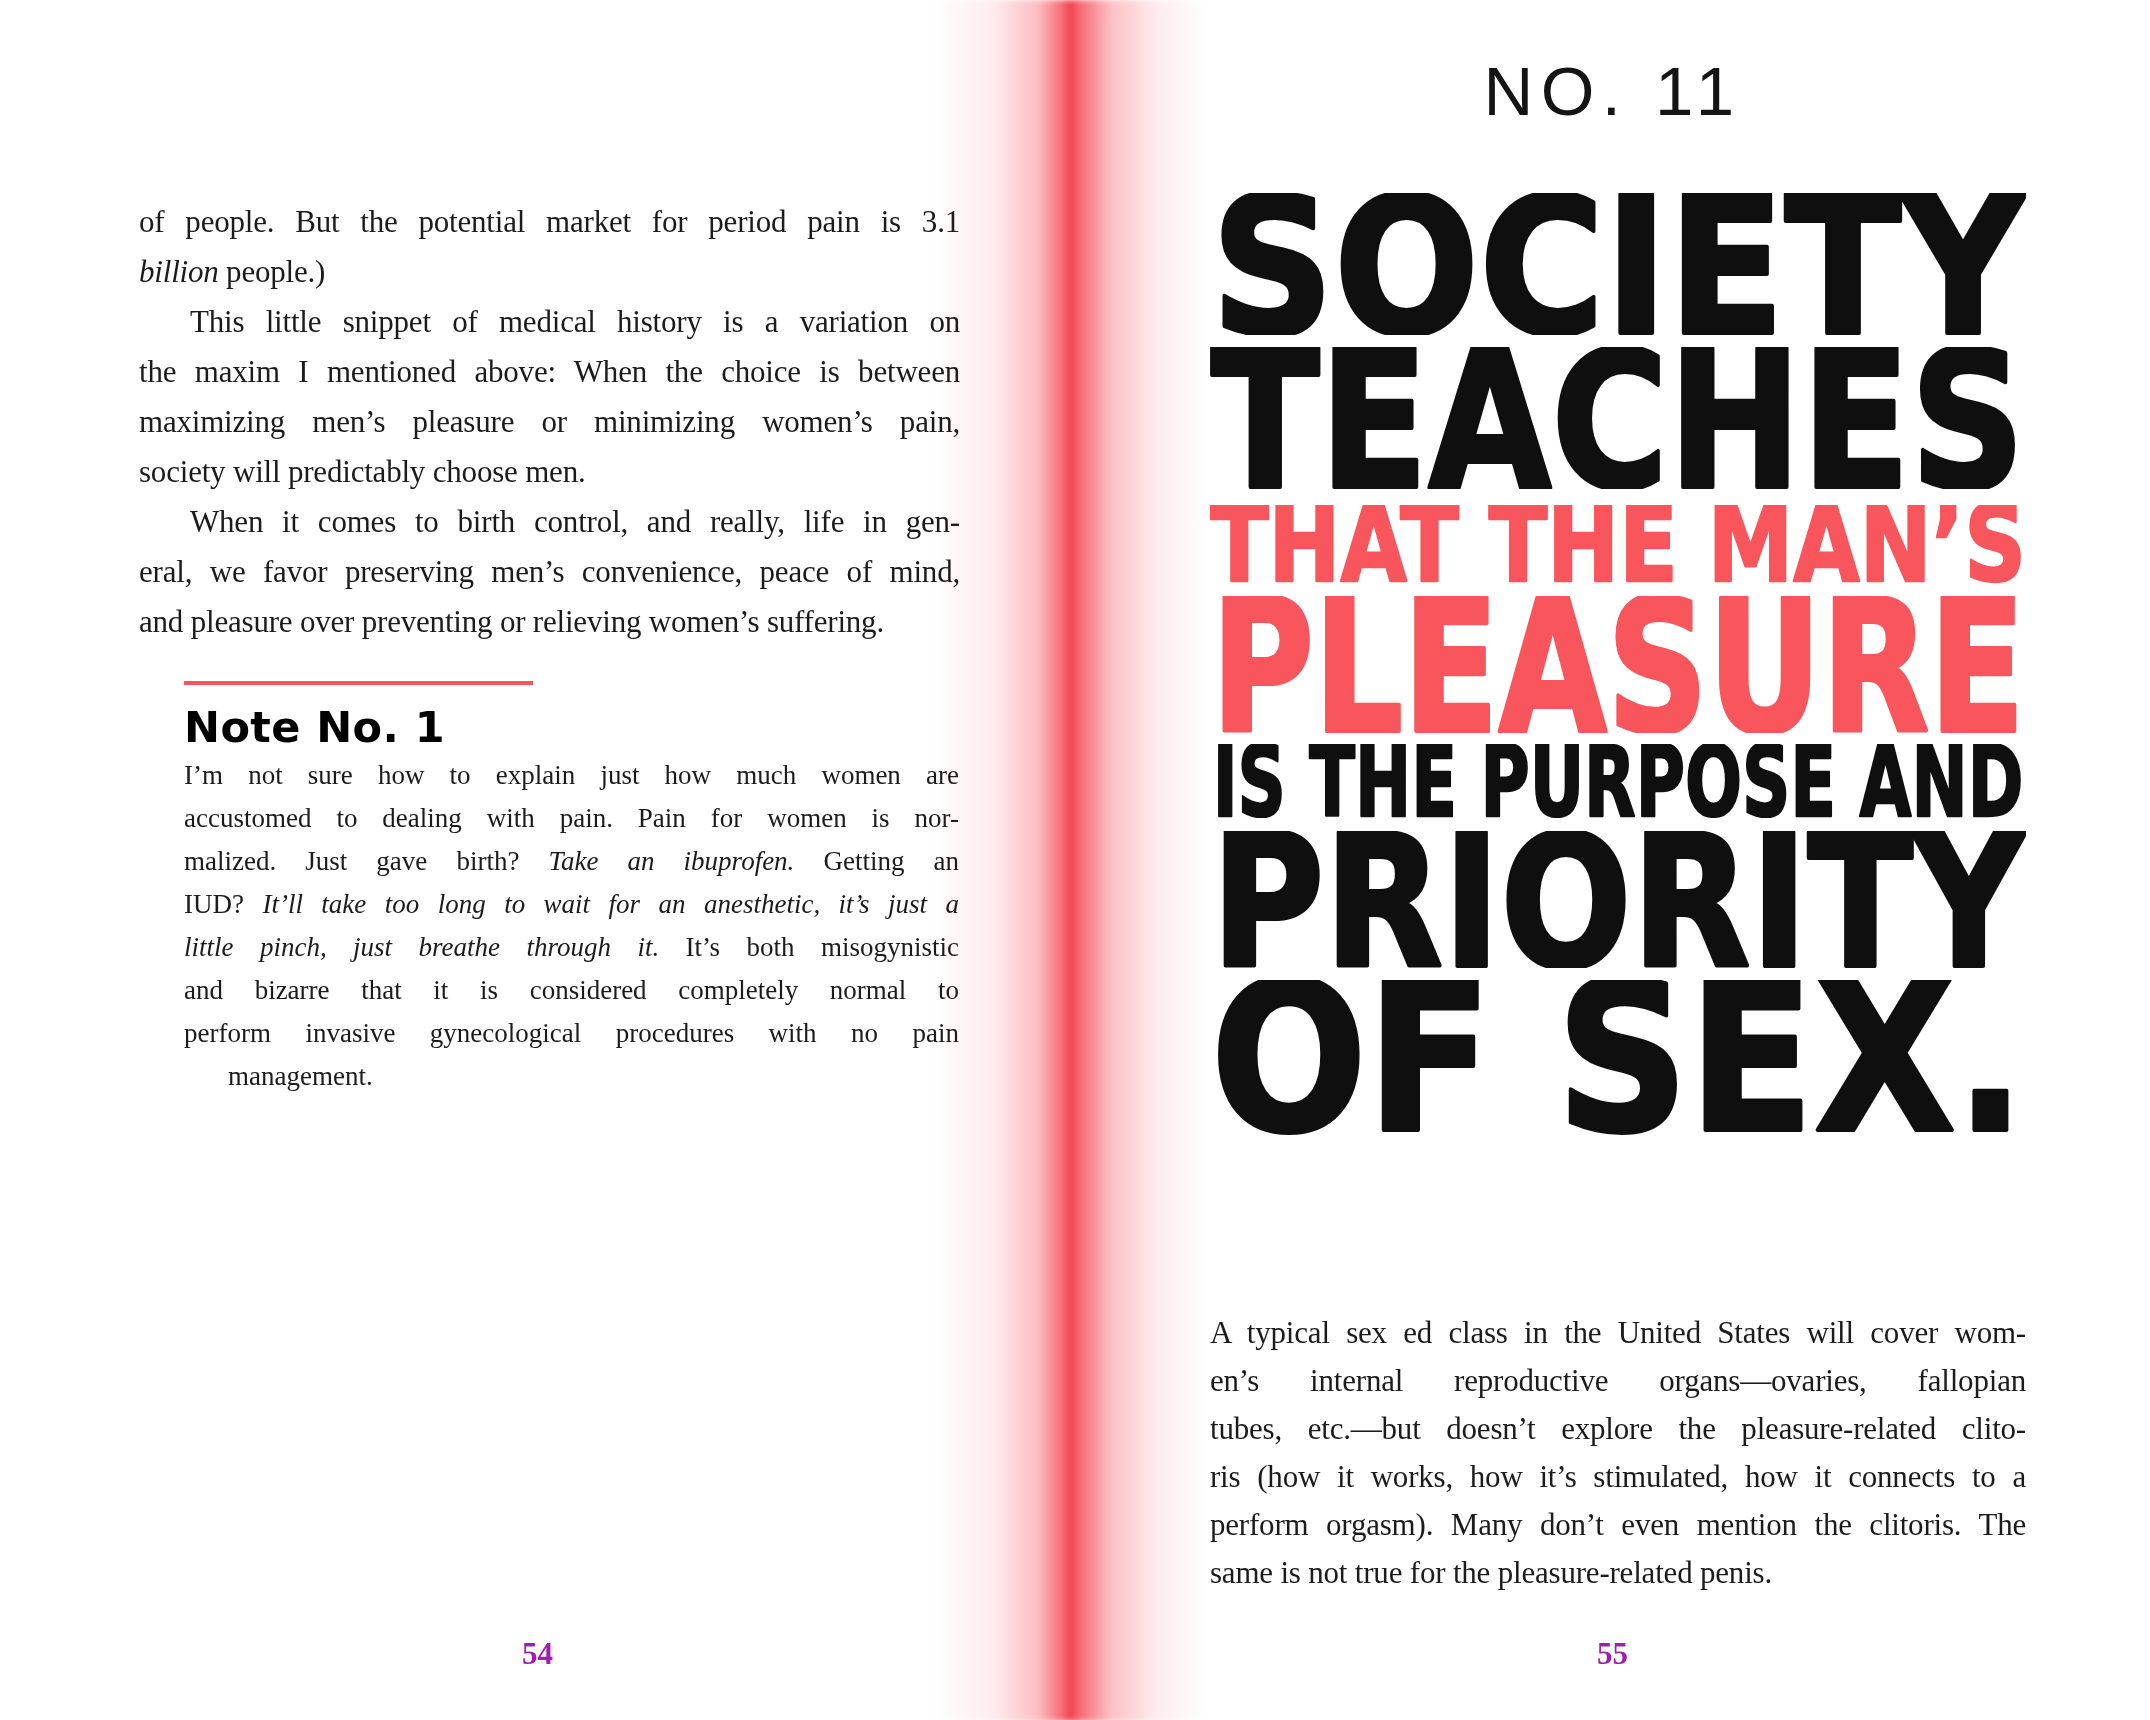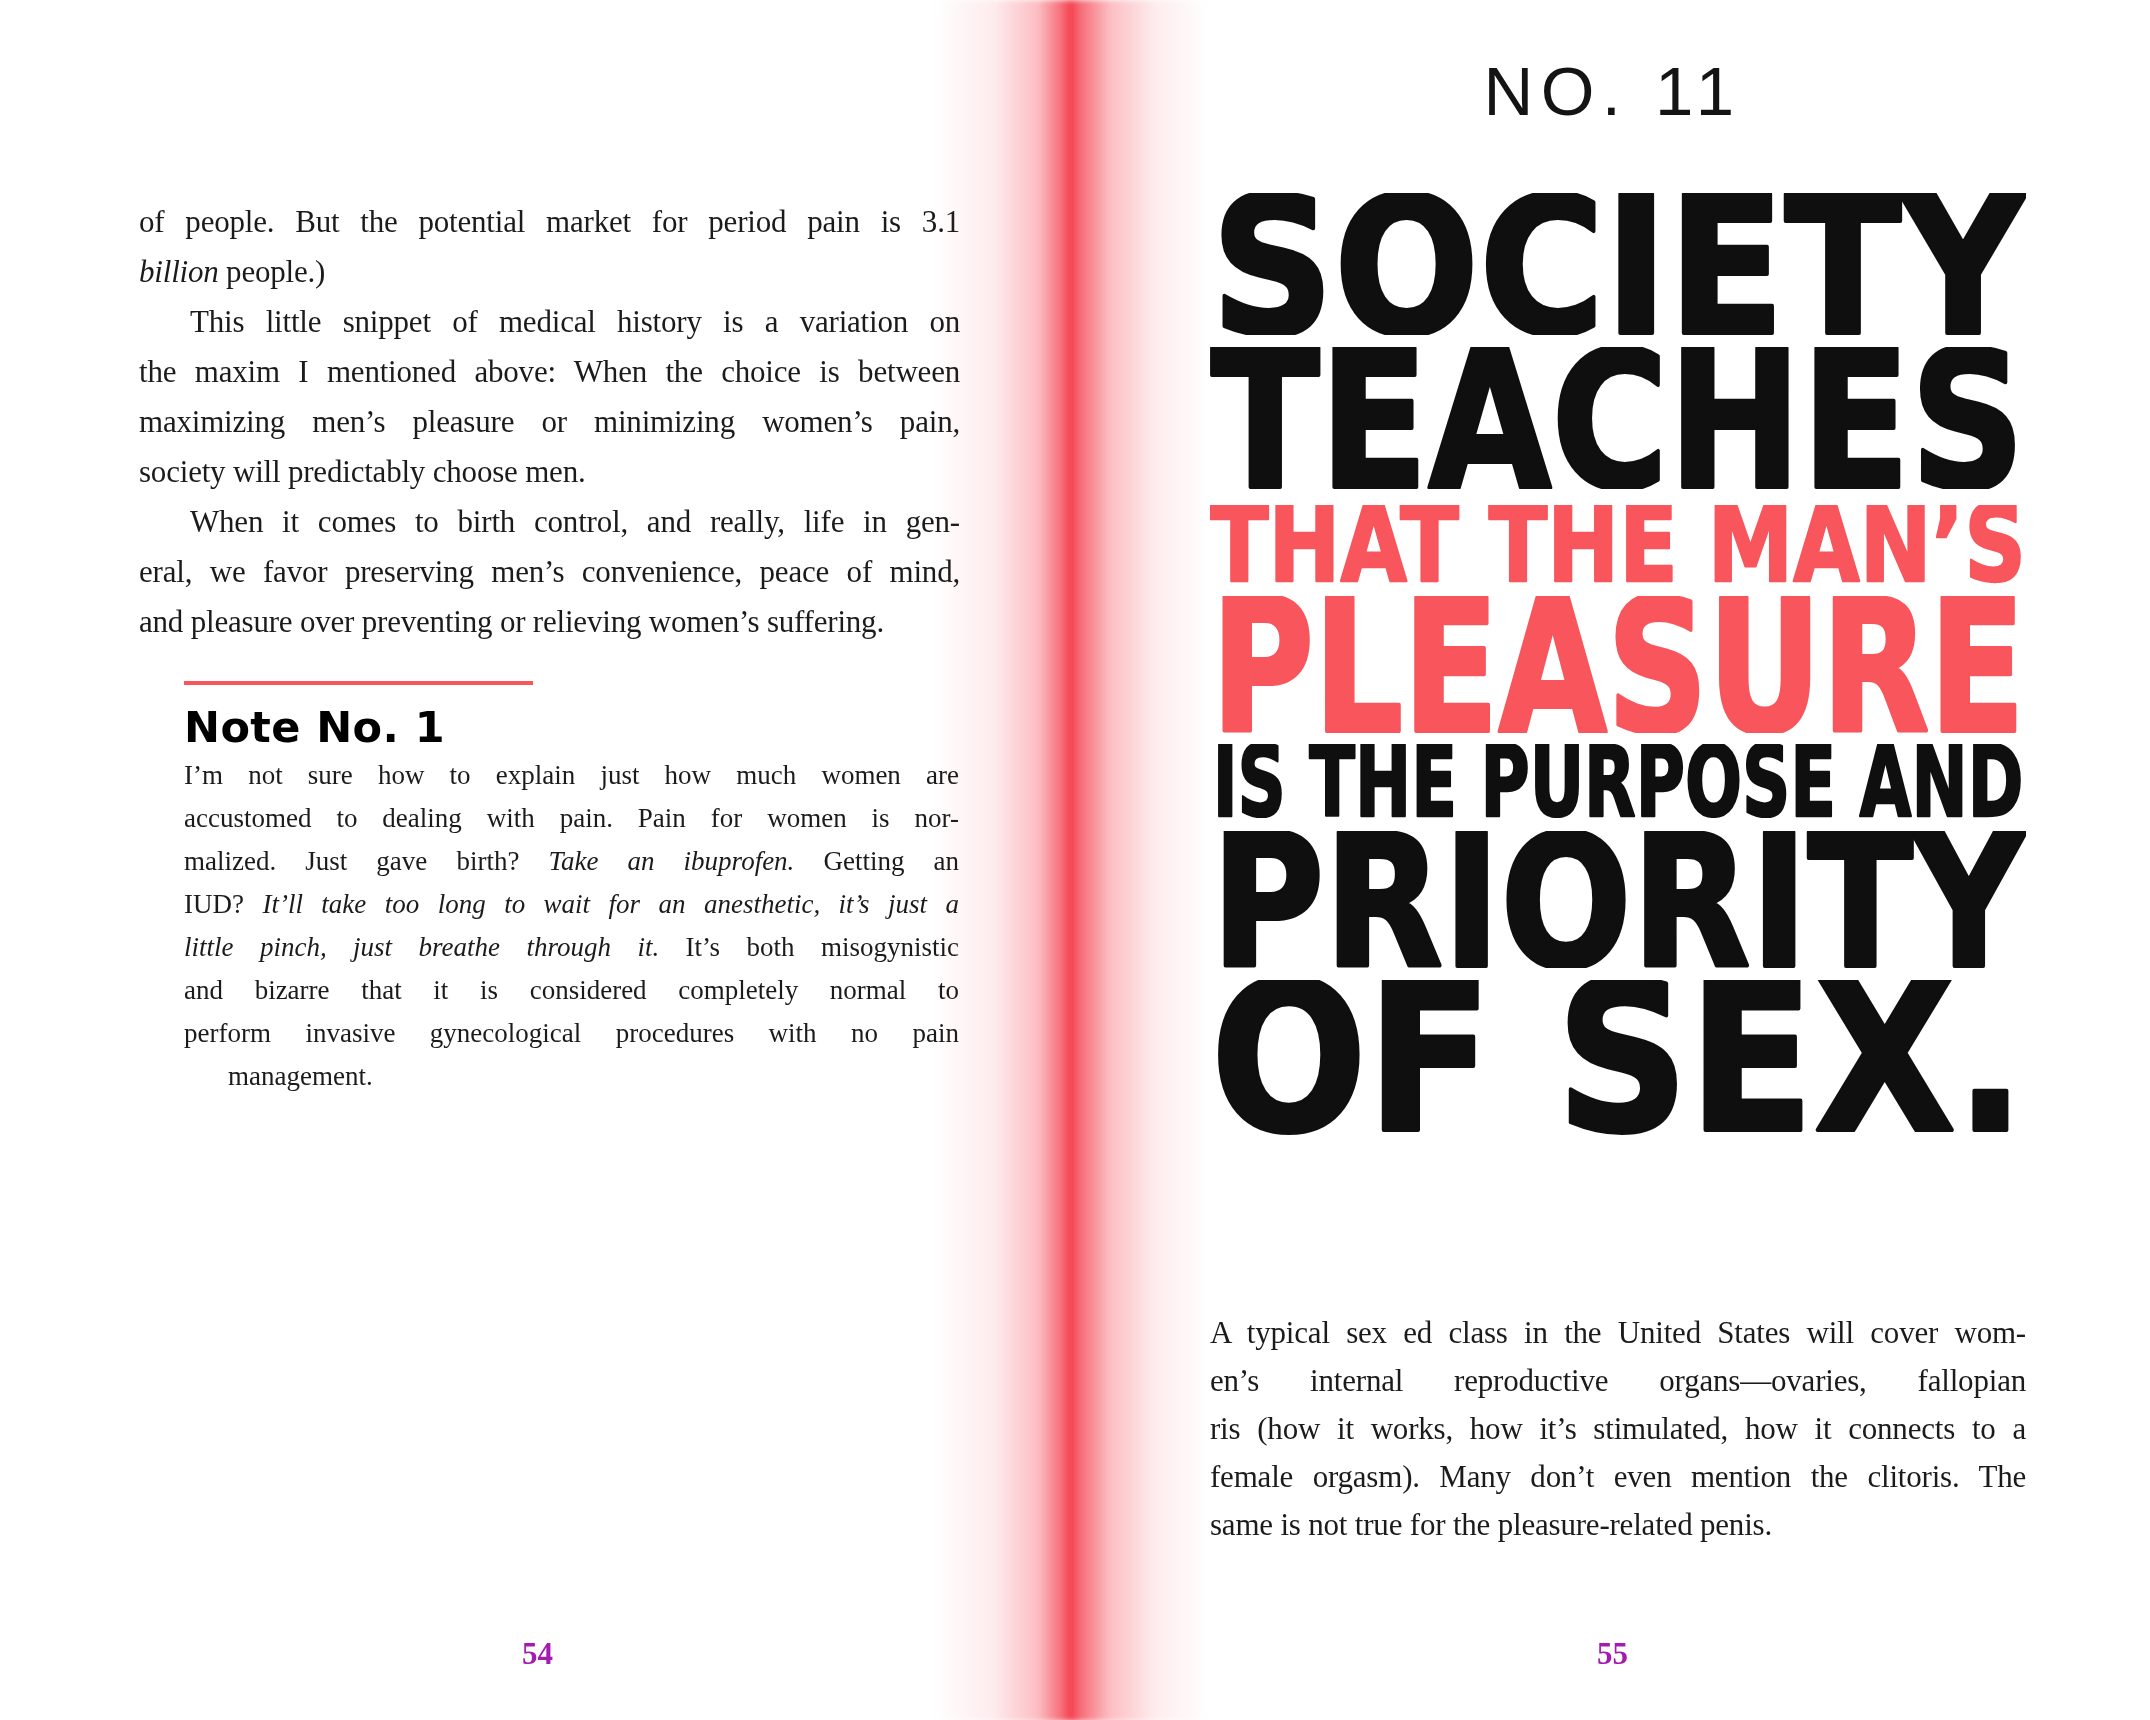--- a/index.html
+++ b/index.html
@@ -108,21 +108,22 @@
     <svg class="disp" style="top:831px" height="137" viewBox="0 0 986 166">
       <text x="0" y="163" font-size="222" fill="#0f0f0f" stroke="#0f0f0f" stroke-width="5" textLength="986" lengthAdjust="spacingAndGlyphs">PRIORITY</text>
     </svg>
     <svg class="disp" style="top:980px" height="157" viewBox="0 0 986 190">
       <text x="0" y="182" font-size="250" fill="#0f0f0f" stroke="#0f0f0f" stroke-width="5" textLength="986" lengthAdjust="spacingAndGlyphs">OF SEX.</text>
     </svg>
 
     <div id="para-col">
       <div class="paraline">A typical sex ed class in the United States will cover wom-</div>
       <div class="paraline">en’s internal reproductive organs—ovaries, fallopian</div>
+      <div class="paraline">tubes, etc.—but doesn’t explore the pleasure-related clito-</div>
       <div class="paraline">ris (how it works, how it’s stimulated, how it connects to a</div>
-      <div class="paraline">female orgasm). Many don’t even mention the clitoris. The</div>
+      <div class="paraline">perform orgasm). Many don’t even mention the clitoris. The</div>
       <div class="paraline last">same is not true for the pleasure-related penis.</div>
     </div>
 
     <div class="folio" id="folio-right">55</div>
   </div>
 </div>
 
 
 </body></html>

